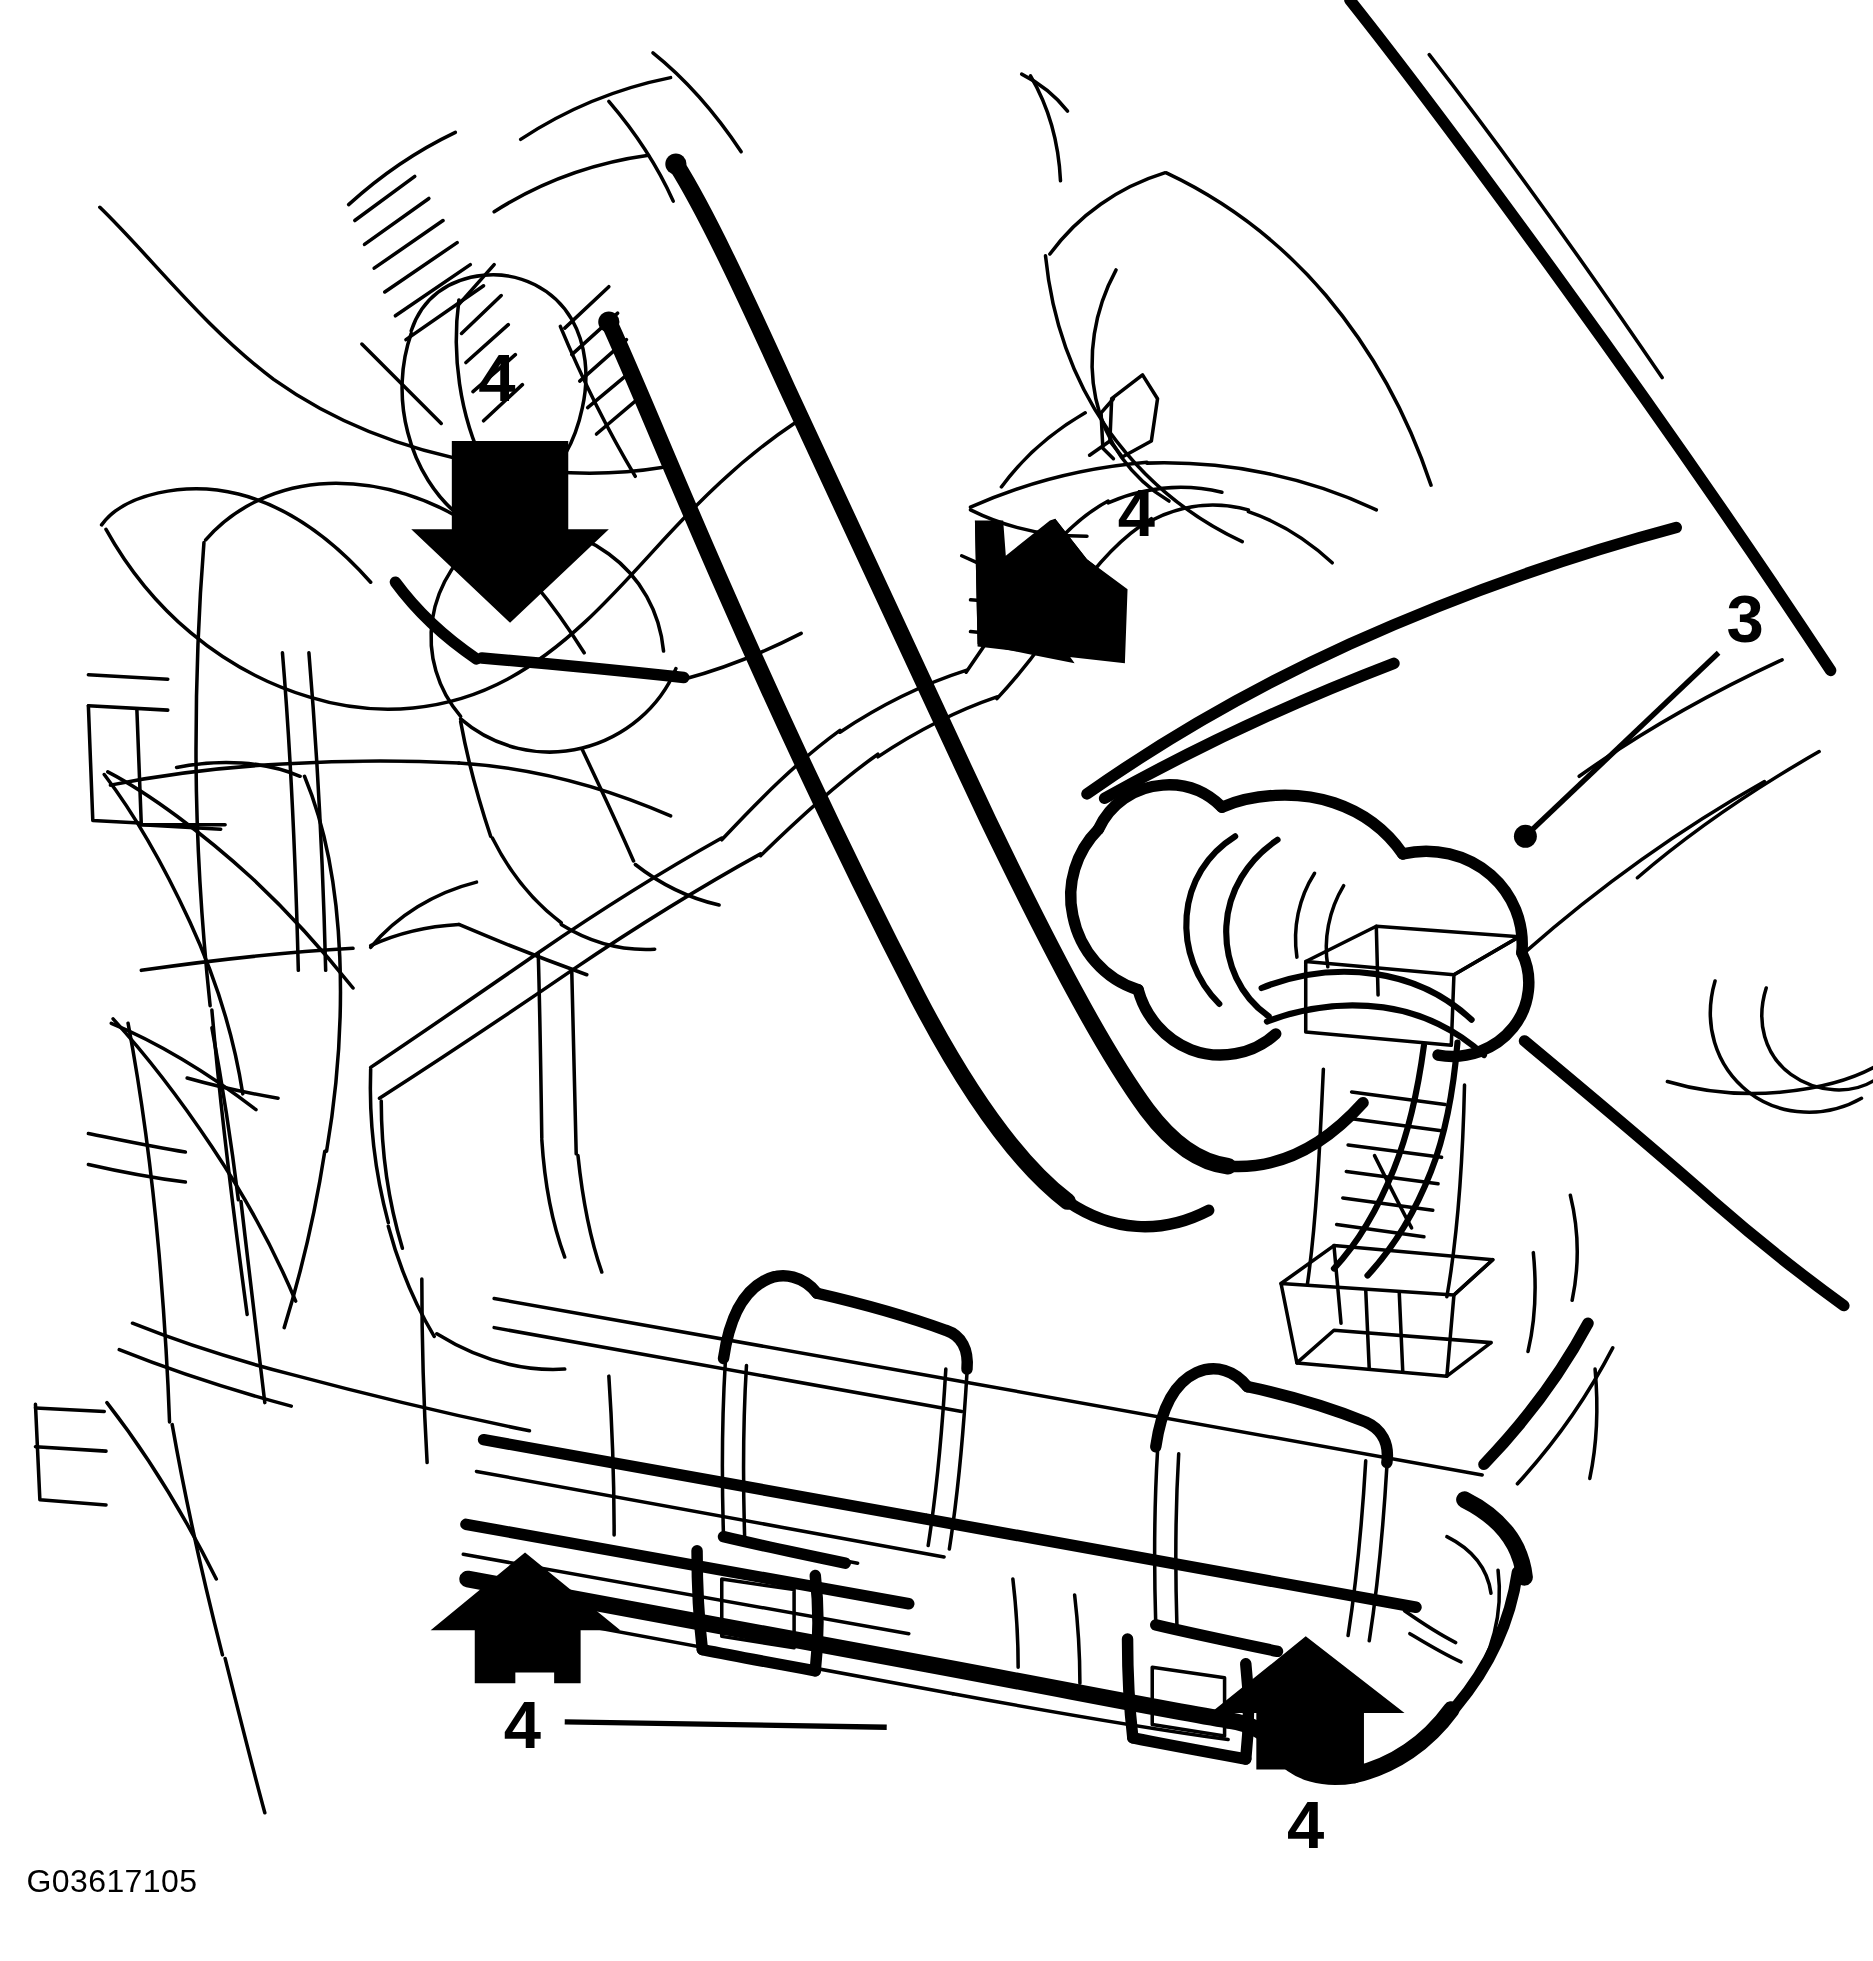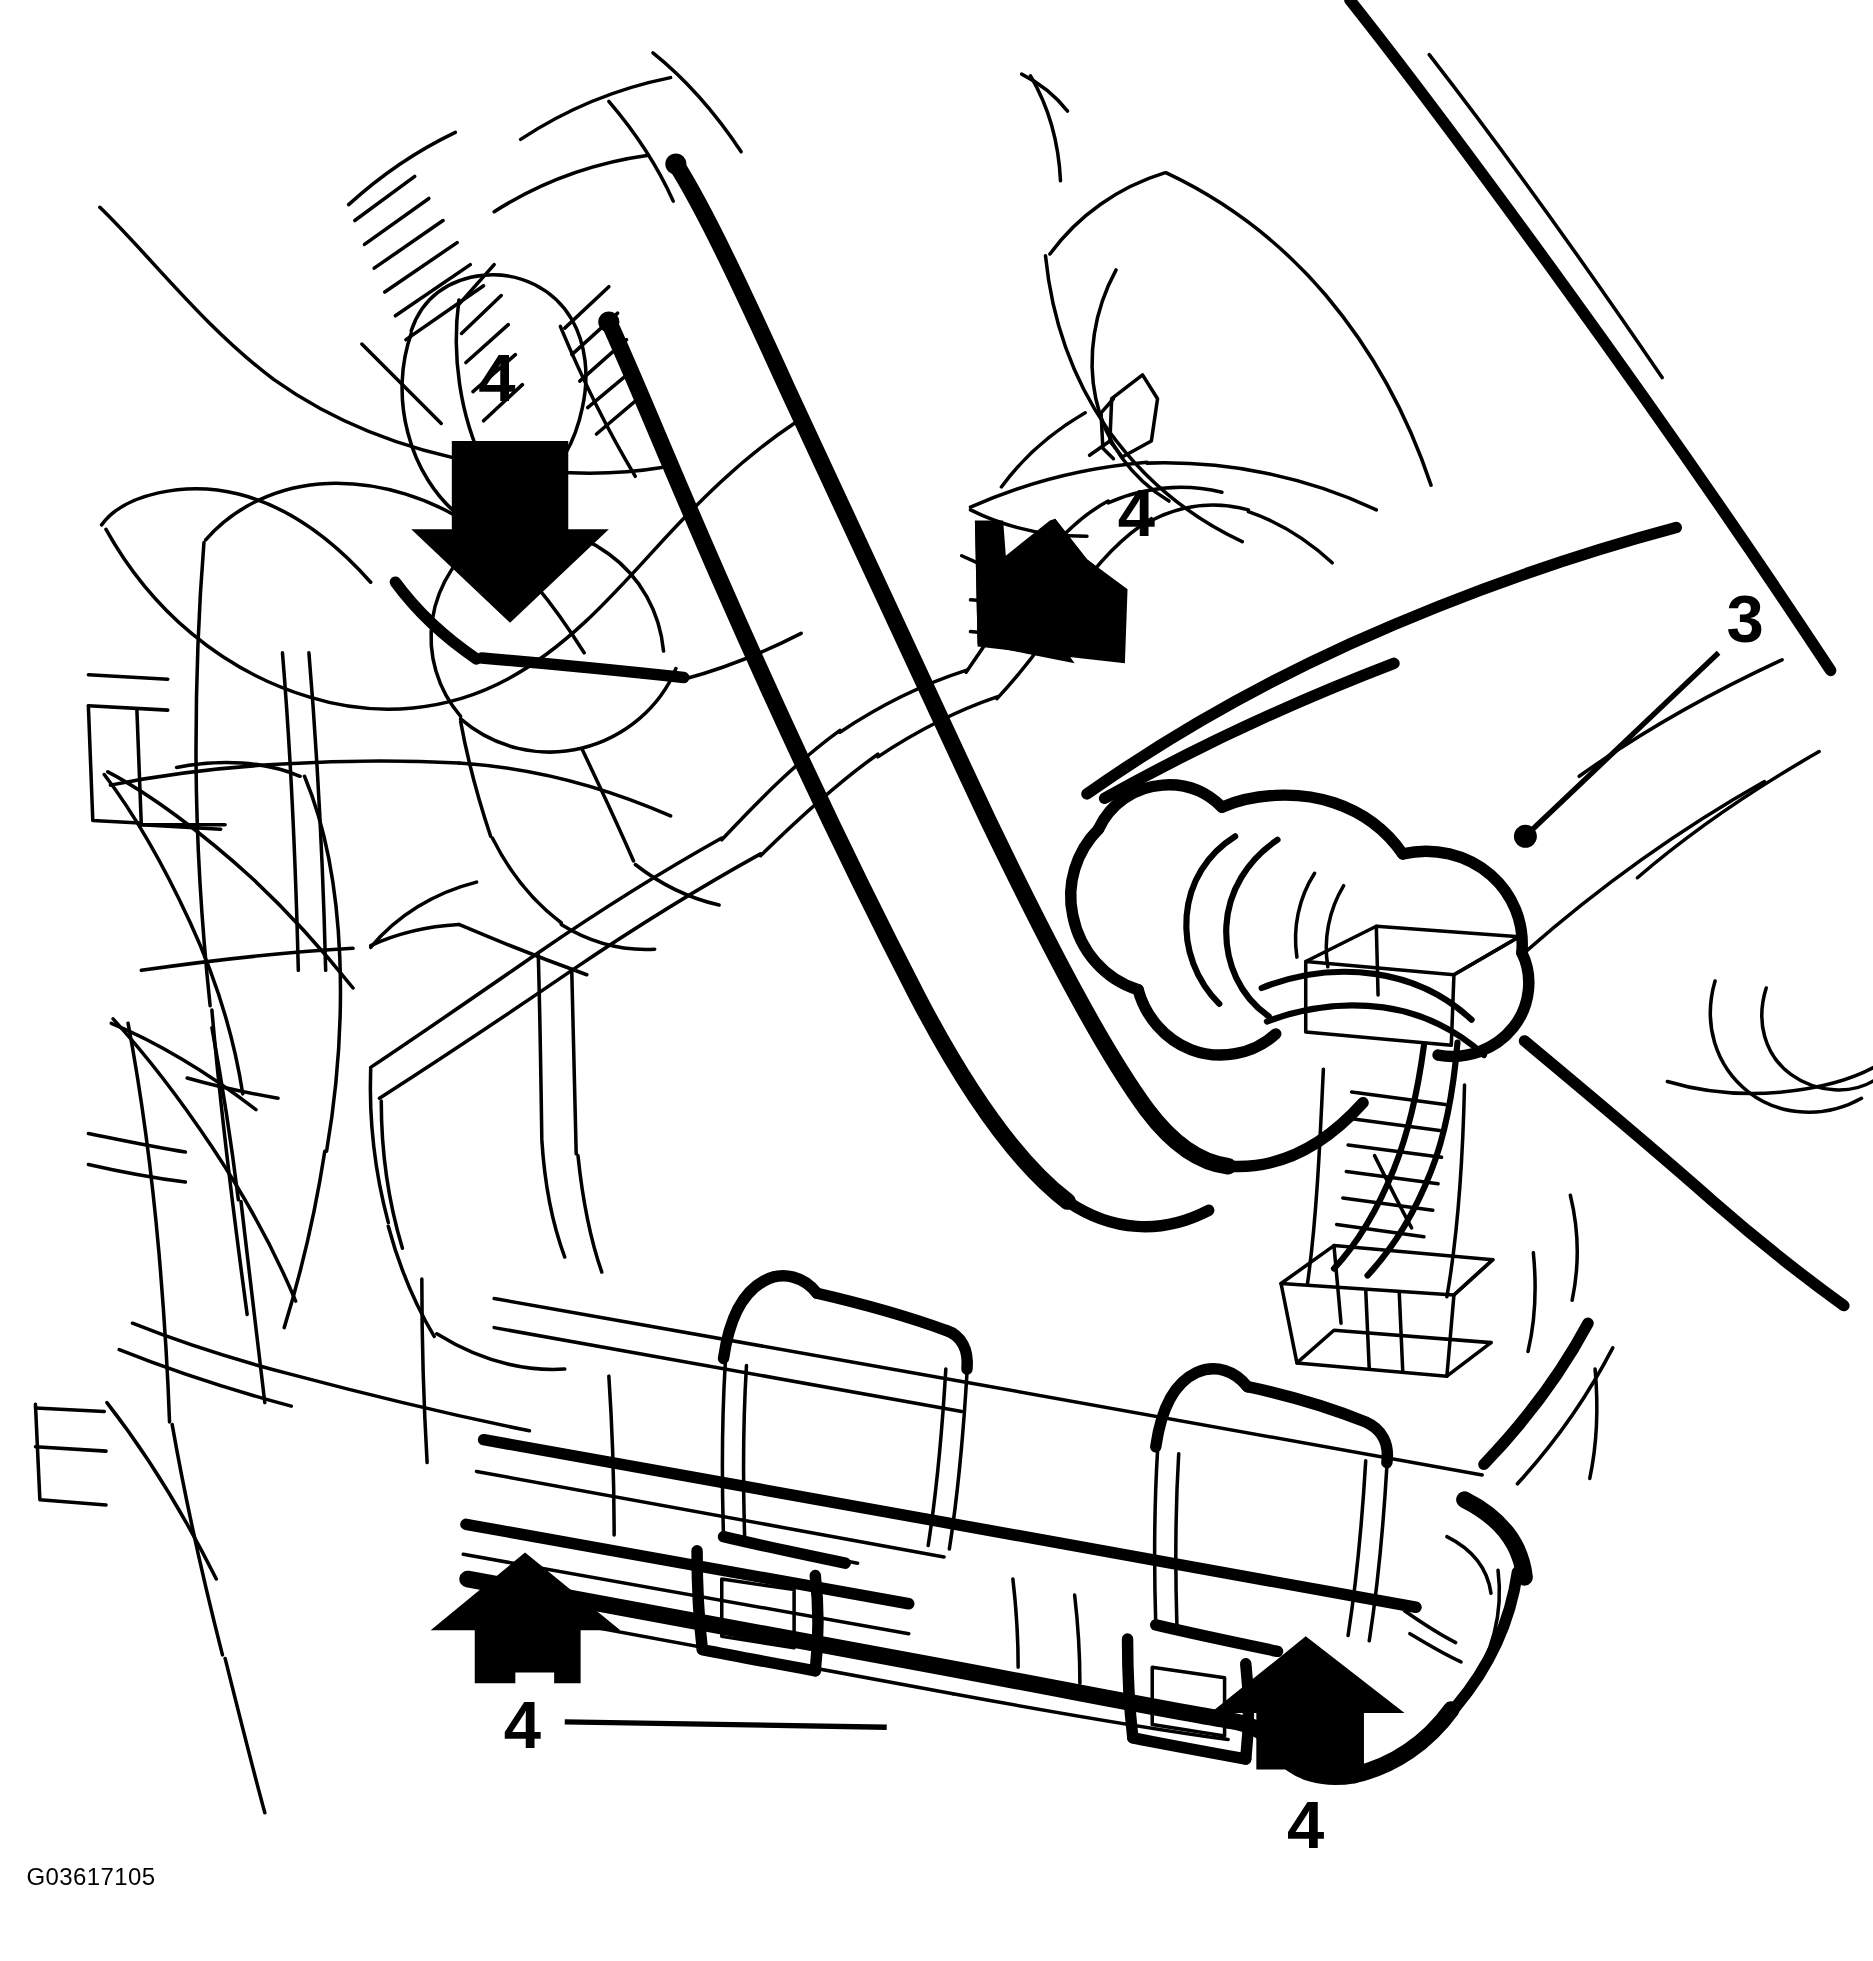--- a/index.html
+++ b/index.html
@@ -27,21 +27,21 @@
     top: 0;
     width: 1874px;
     height: 1961px;
     display: block;
   }
   .fig-id {
     position: absolute;
     left: 26.5px;
     top: 1863px;
     font-family: "Liberation Sans", sans-serif;
-    font-size: 24px;
+    font-size: 32px;
     font-weight: 400;
     color: #000000;
     letter-spacing: 0.4px;
     white-space: nowrap;
   }
   .ln-t{ fill: none; stroke: #000; stroke-width: 4;  stroke-linecap: round;  stroke-linejoin: round; }
   .ln-m{ fill: none; stroke: #000; stroke-width: 7;  stroke-linecap: round;  stroke-linejoin: round; }
   .ln-h{ fill: none; stroke: #000; stroke-width: 13; stroke-linecap: round;  stroke-linejoin: round; }
   .ln-x{ fill: none; stroke: #000; stroke-width: 19; stroke-linecap: round;  stroke-linejoin: round; }
   .solid { fill: #000; stroke: none; }

